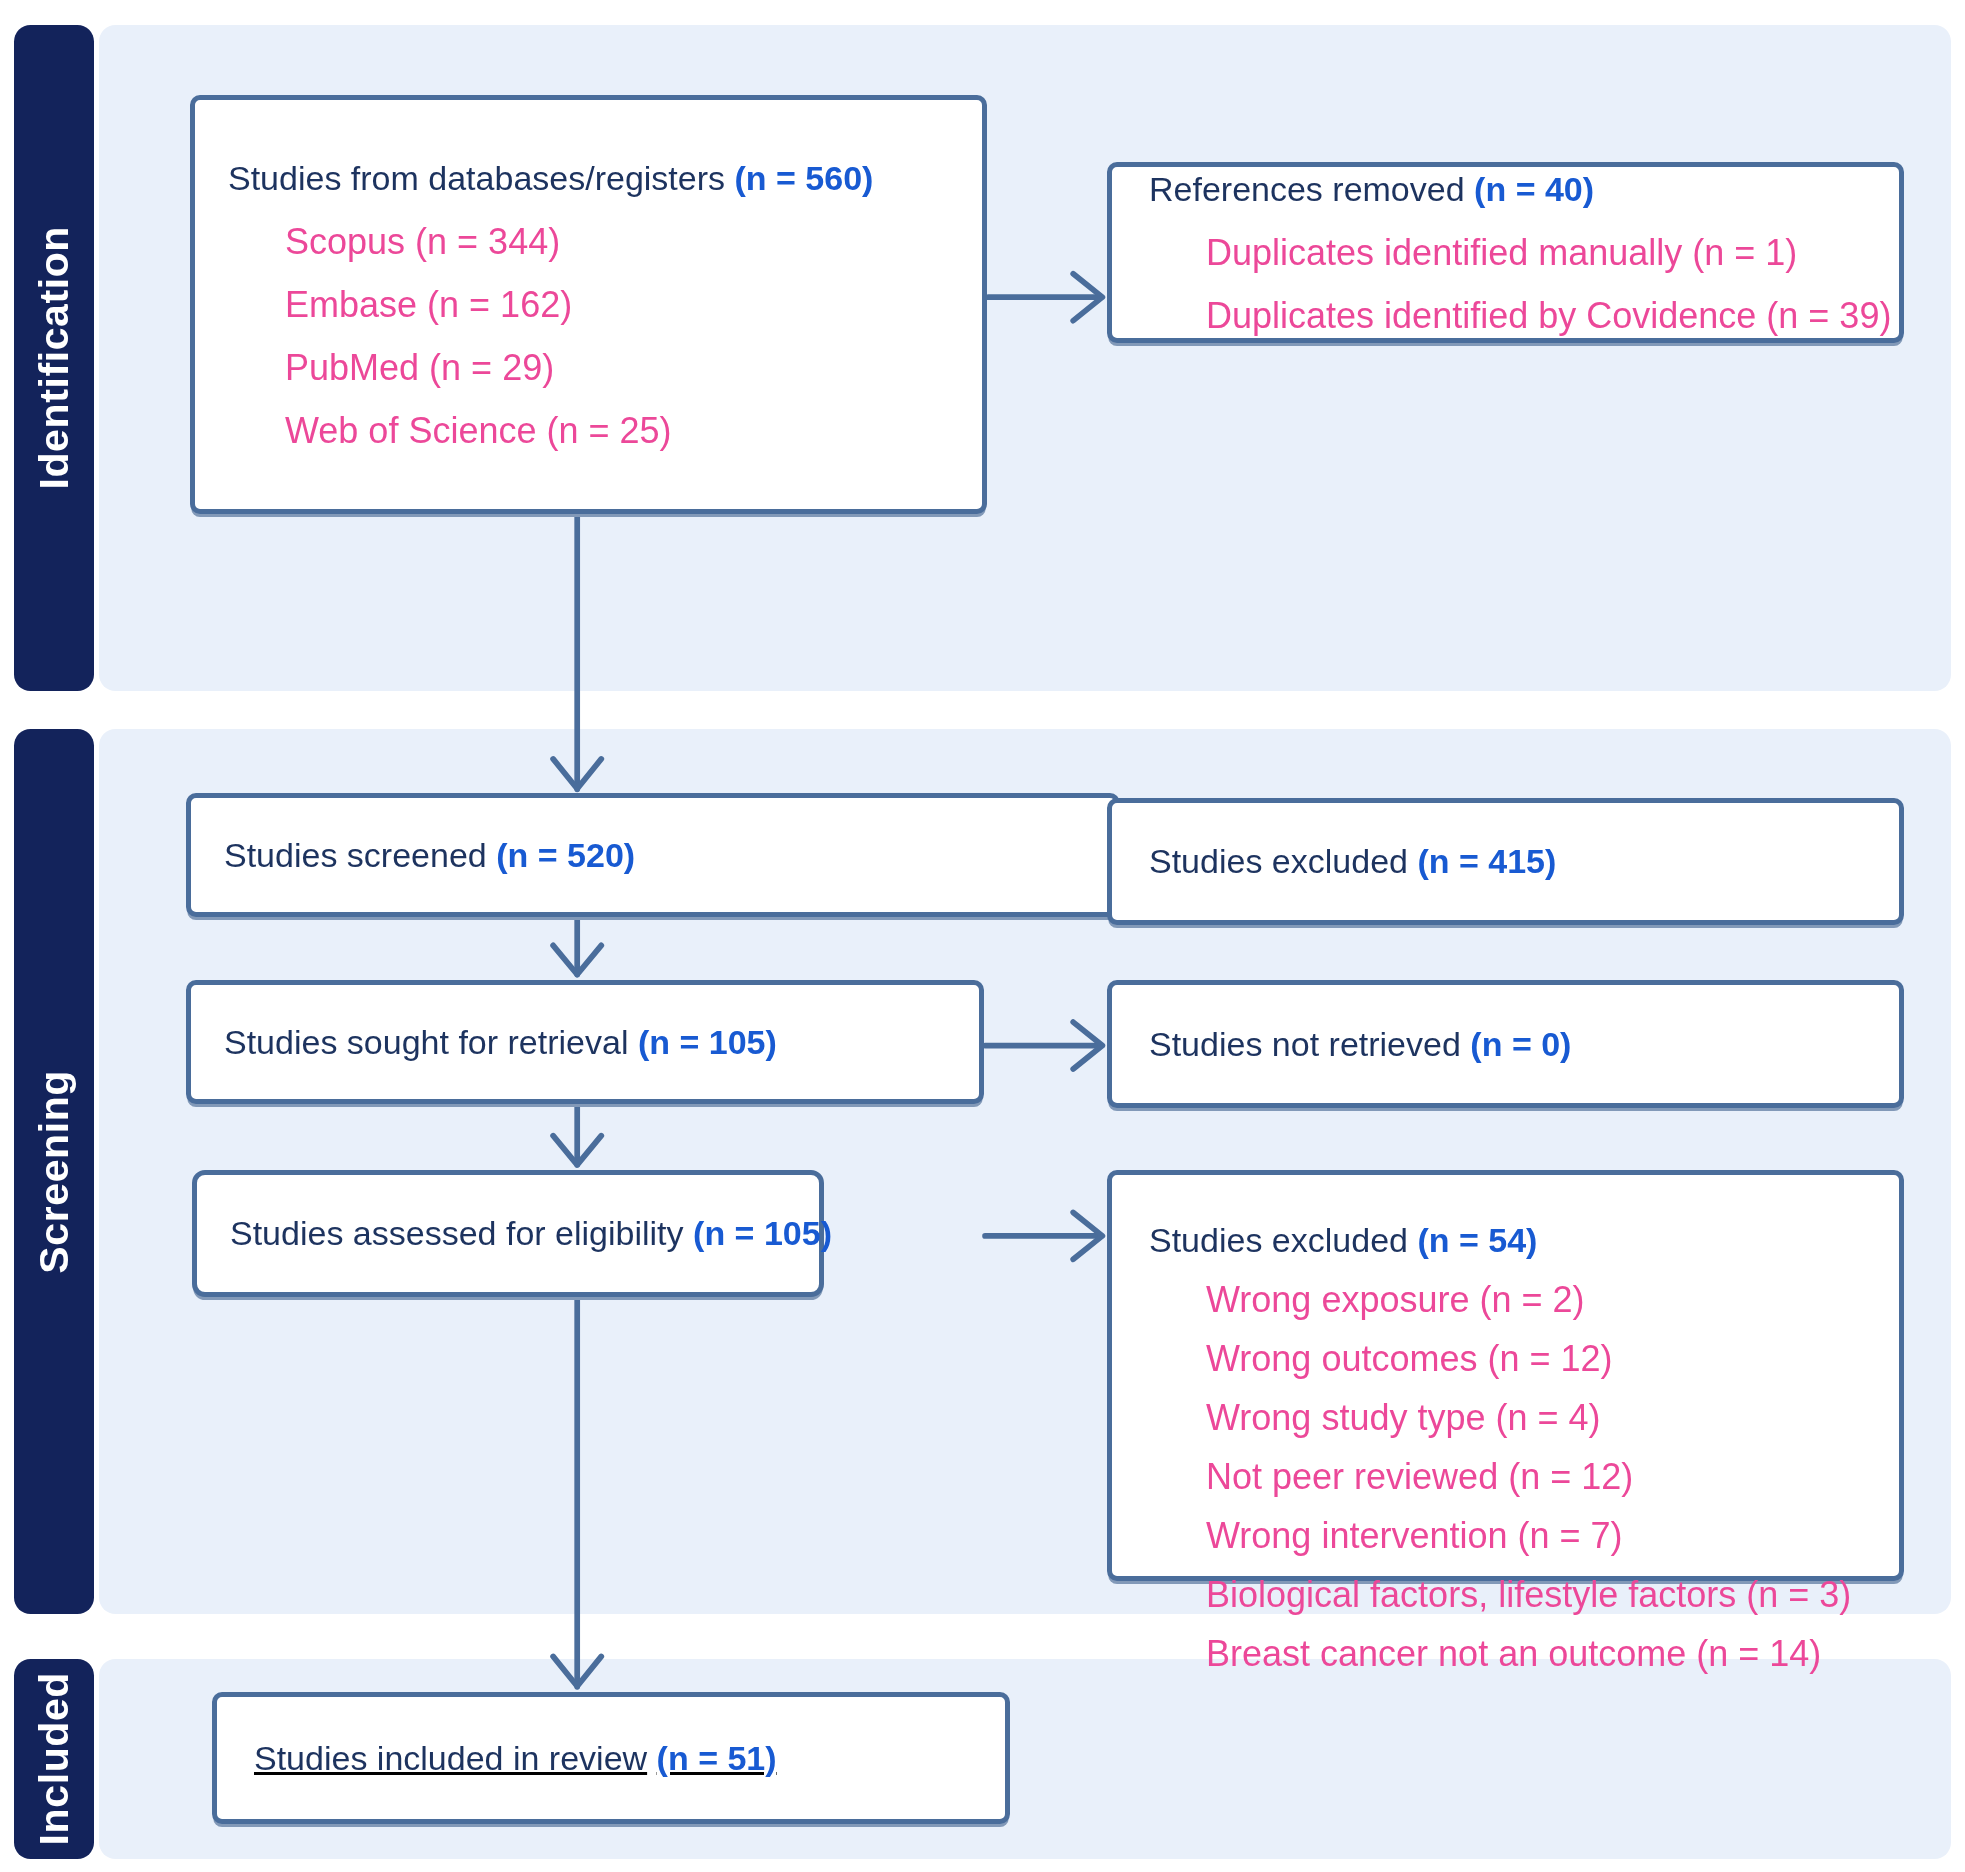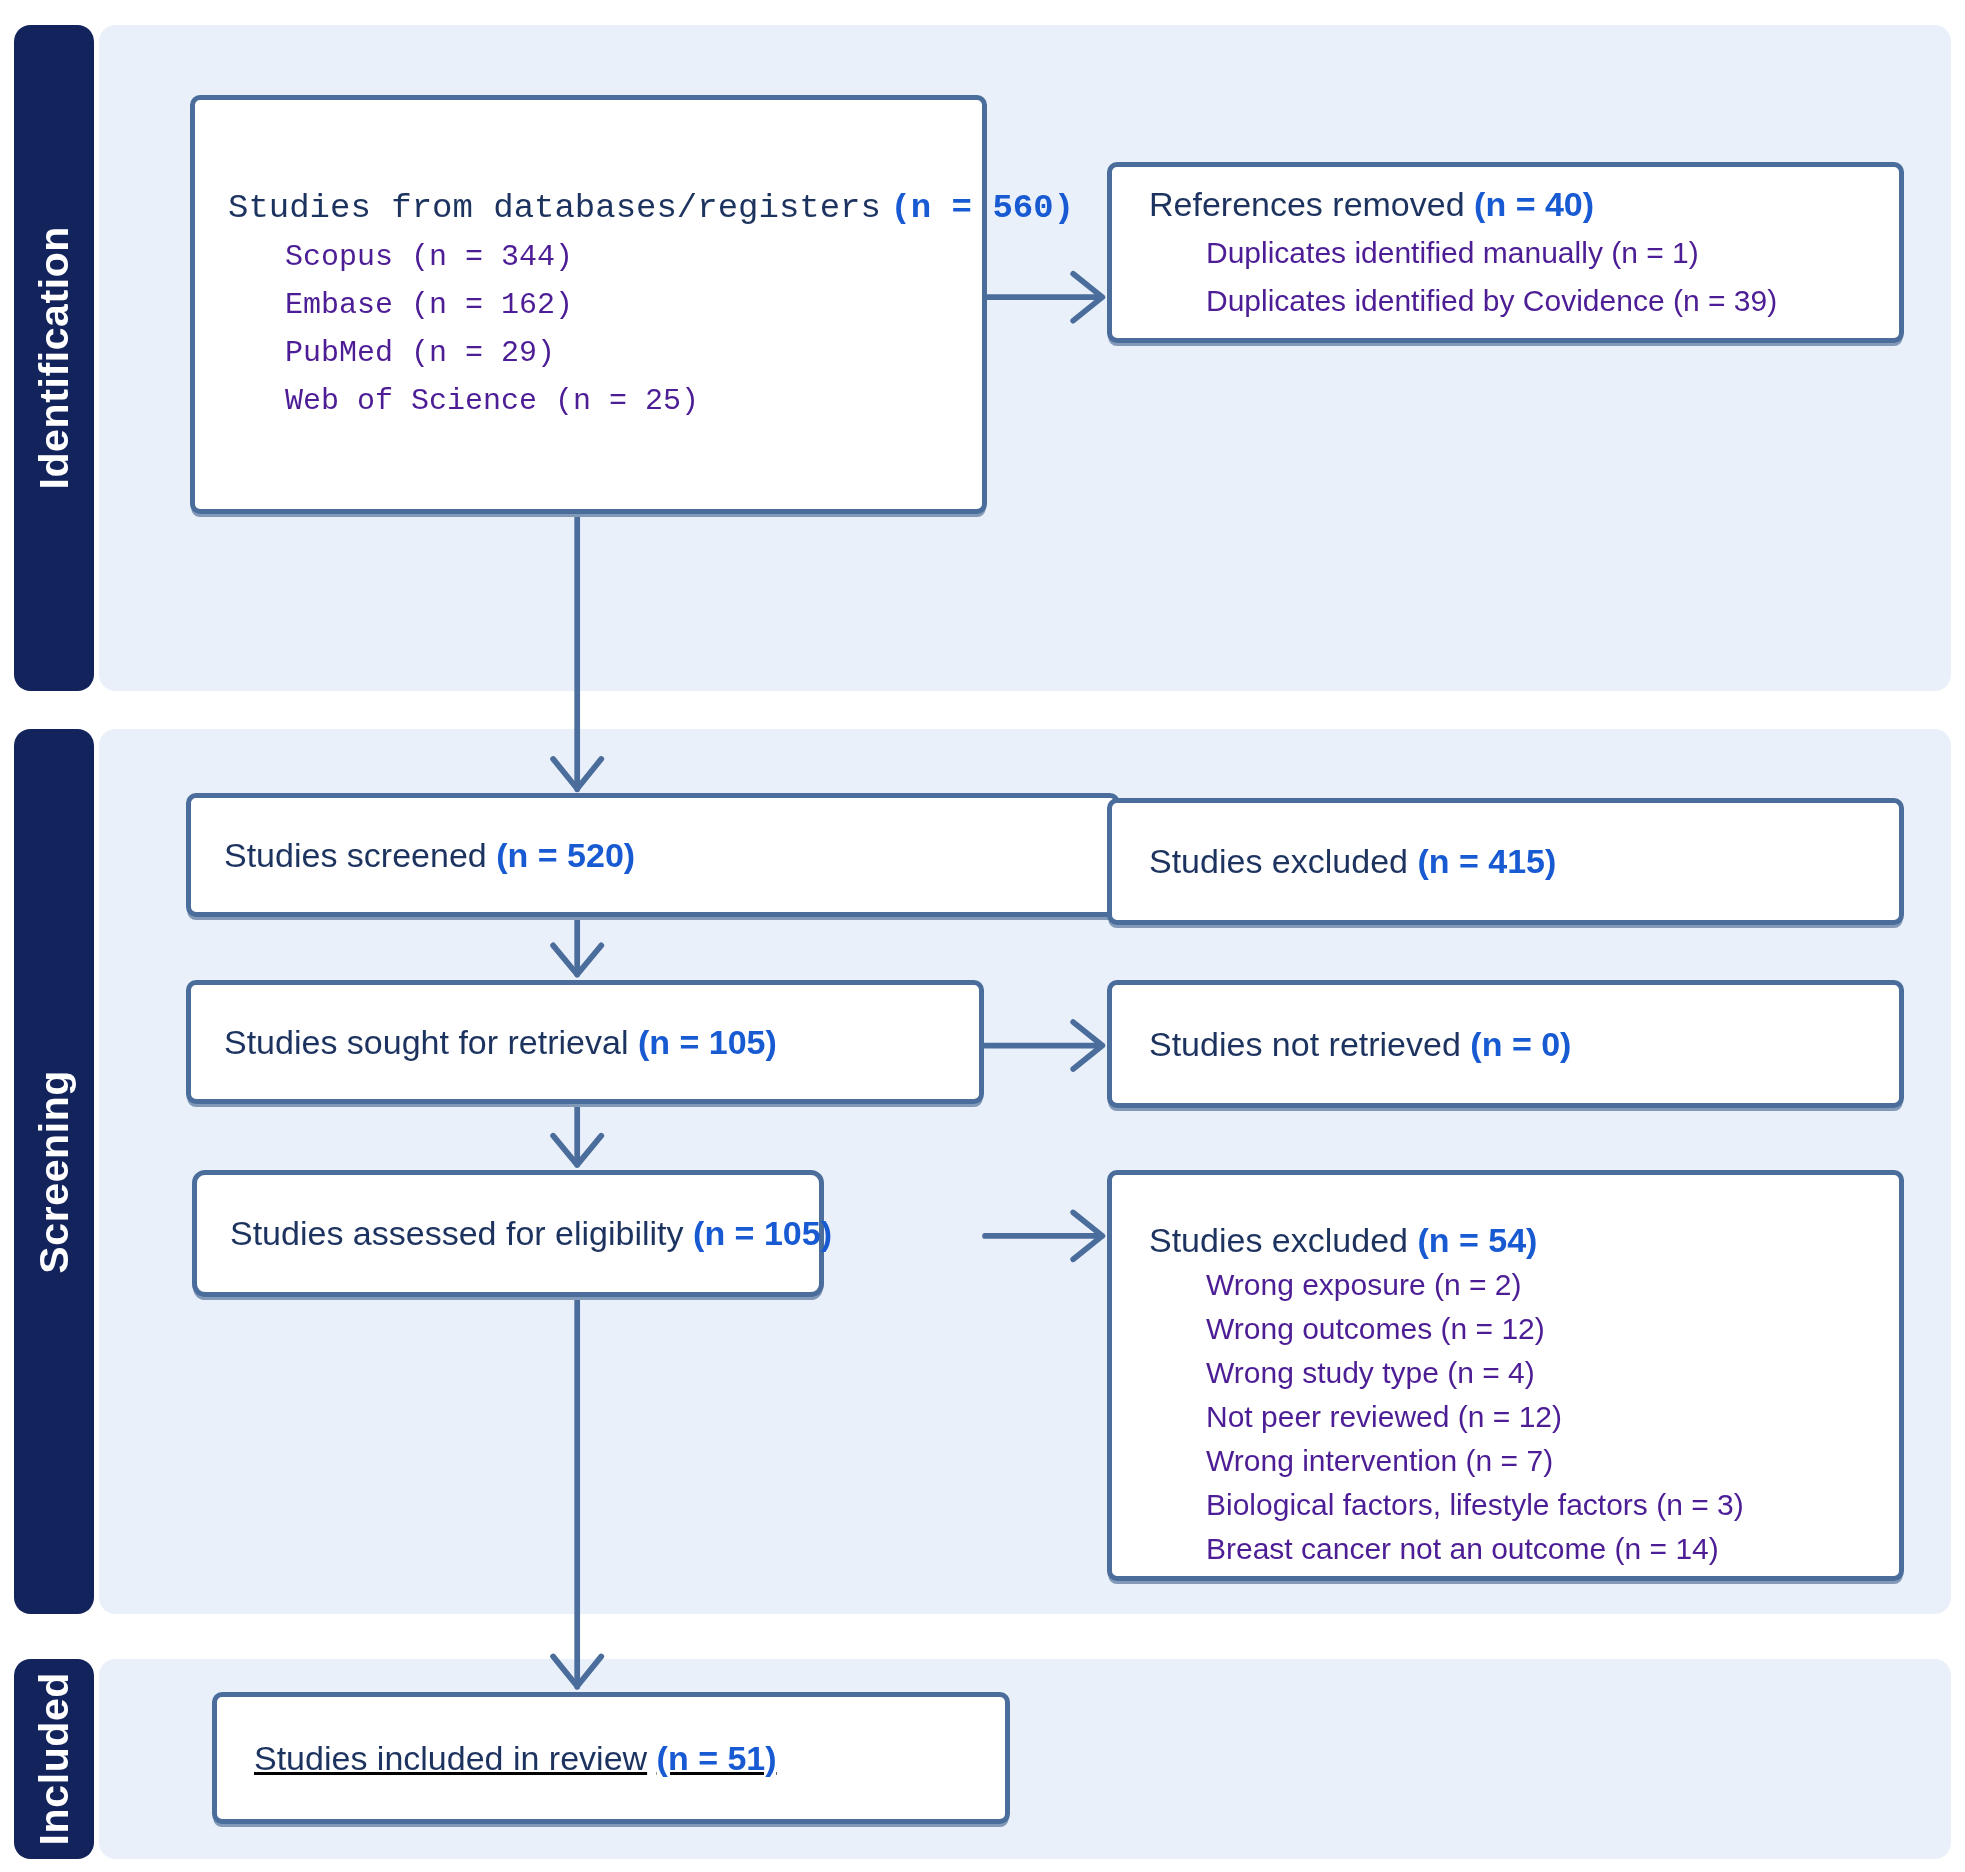--- a/index.html
+++ b/index.html
@@ -26,33 +26,33 @@
   }
   
   svg.arrows{position:absolute;left:0;top:0;width:1965px;height:1873px;pointer-events:none;}
   
   .box{
     position:absolute;background:#ffffff;border:5.7px solid #4a6d9b;border-radius:10px;
     box-shadow:0 4.4px 0 -1.3px #8299b8;
     display:flex;flex-direction:column;justify-content:center;
     box-sizing:border-box;padding-left:33px;padding-right:12.7px;
   }
-  .b1{left:190px;top:95px;width:797px;height:419px;font-family:Liberation Mono, monospace;}
+  .b1{left:190px;top:95px;width:797px;height:419px;}
   .b2{left:1107px;top:162px;width:797px;height:181px;padding-left:37px;}
   .b3{left:186px;top:793px;width:934px;height:124px;}
   .b4{left:1107px;top:798px;width:797px;height:127px;padding-left:37px;}
   .b5{left:186px;top:980px;width:798px;height:124px;}
   .b6{left:1107px;top:980px;width:797px;height:128px;padding-left:37px;}
   .b7{left:192px;top:1170px;width:632px;height:127px;border-radius:13px;}
   .b8{left:1107px;top:1170px;width:797px;height:411px;justify-content:flex-start;padding-top:42px;padding-left:37px;}
   .b9{left:212px;top:1692px;width:798px;height:132px;padding-left:37px;text-decoration:underline;}
   
   .row{font-size:34px;color:#1d335f;line-height:49px;white-space:nowrap;}
   .row .count{font-weight:bold;color:#185ad2;margin-left:9.5px;}
-  .sub{font-size:30px;color:#4c1d95;line-height:48px;padding-left:57px;white-space:nowrap;}
+  .sub{font-size:36px;color:#ec4899;line-height:48px;padding-left:57px;white-space:nowrap;margin-top:15px;}
   .b8 .row{line-height:46px;}
   .b8 .sub{line-height:44px;}
 </style>
 </head>
 <body>
 
 <div class="canvas">
 
   <div class="panel s1"></div>
   <div class="panel s2"></div>

